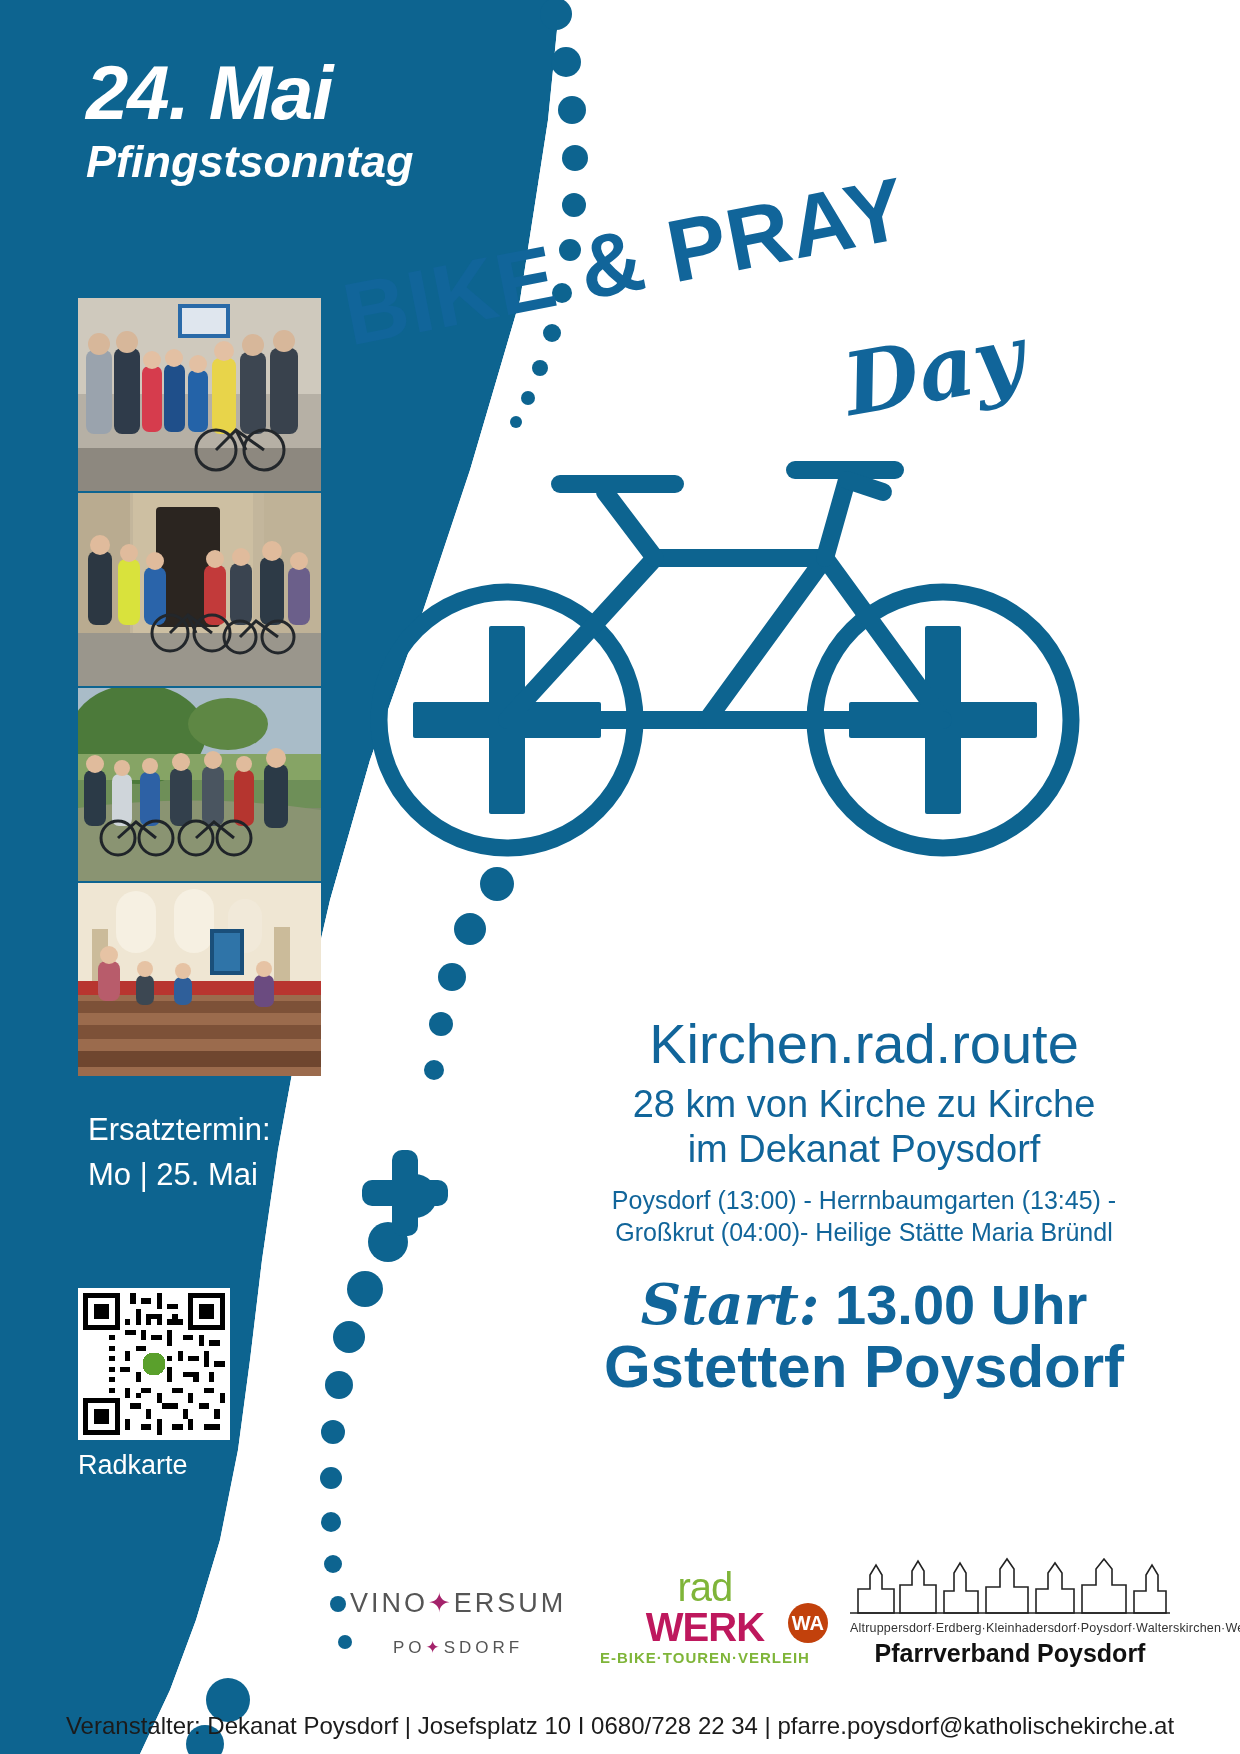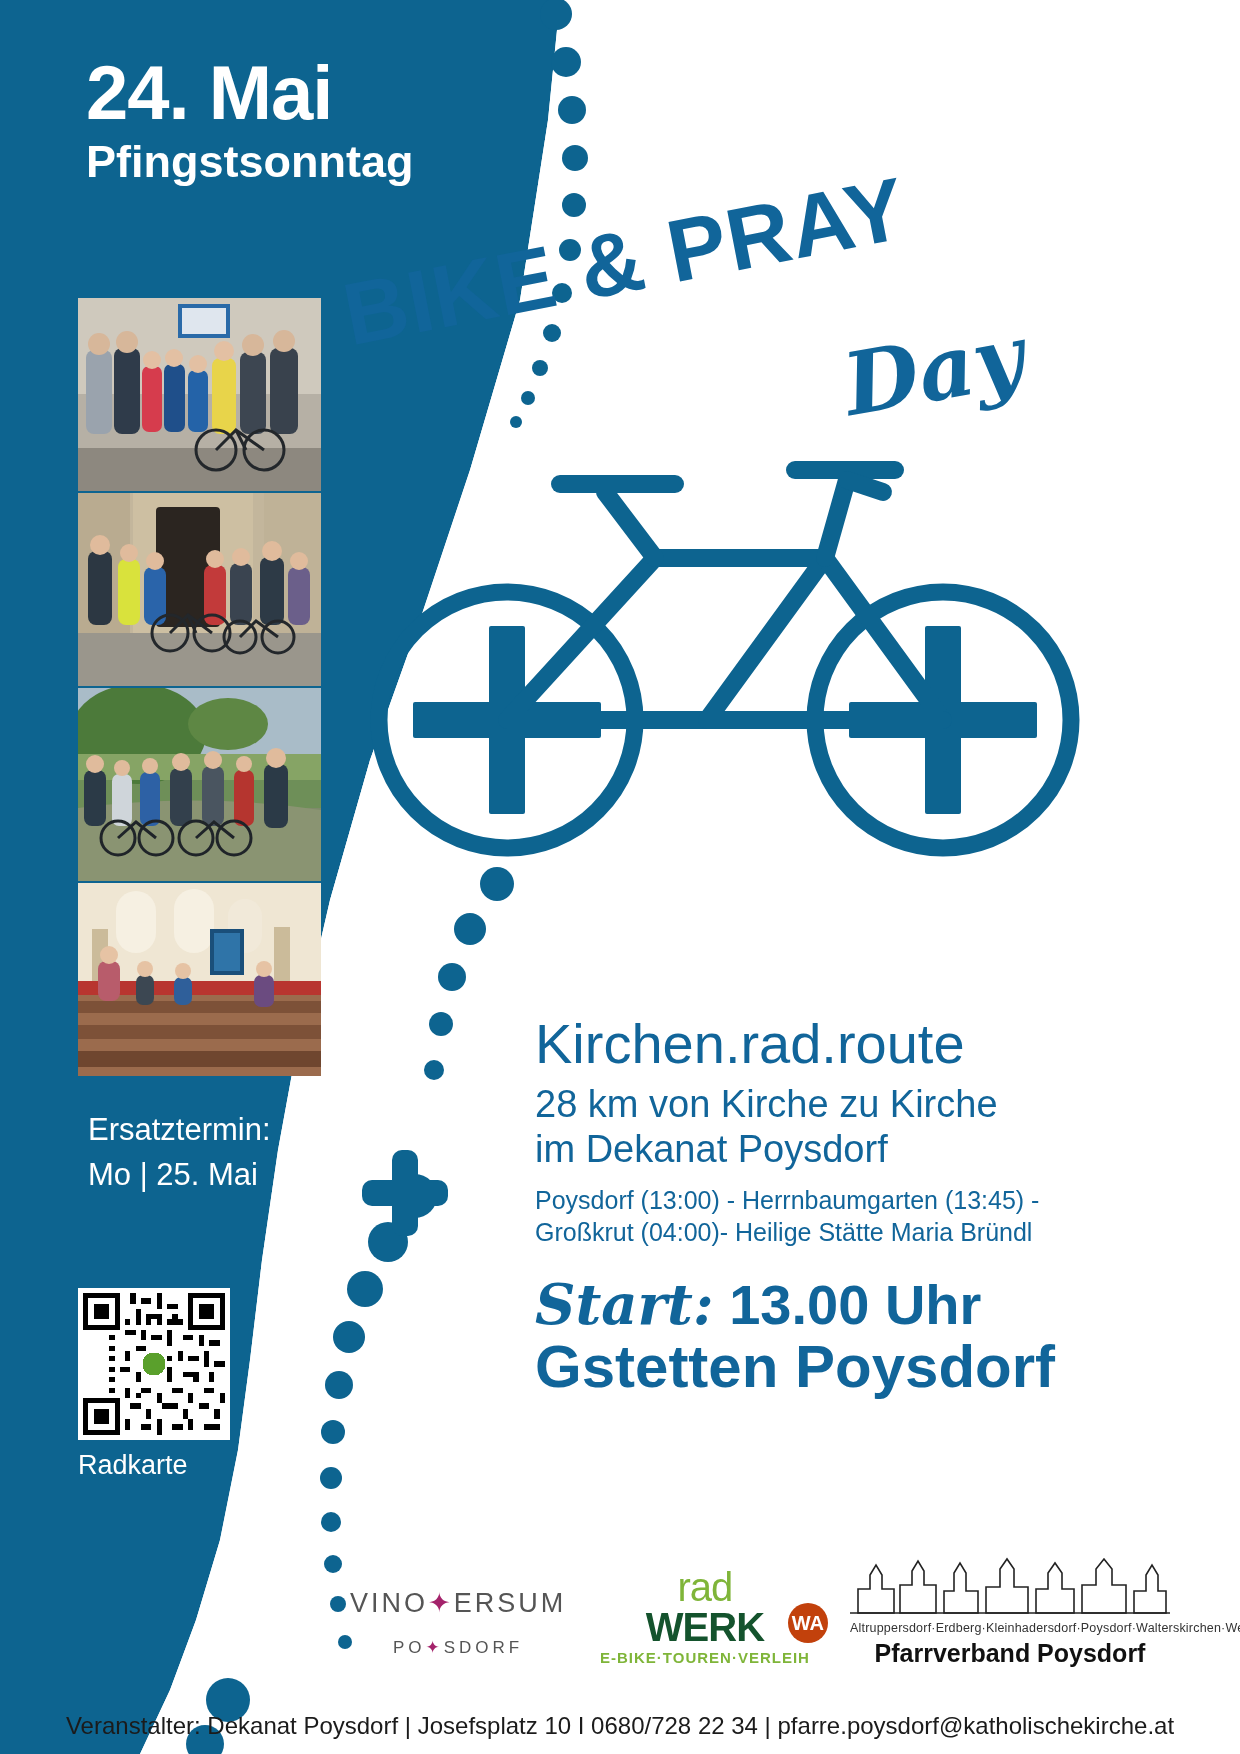--- a/index.html
+++ b/index.html
@@ -50,20 +50,21 @@
     width: 1240px; height: 1754px;
     pointer-events: none;
   }
 
   
   .date-block {
     position: absolute;
     left: 86px;
     top: 55px;
     color: #ffffff;
+    font-style: italic;
   }
   .date-main {
     font-size: 76px;
     font-weight: bold;
     line-height: 1.0;
     letter-spacing: -1px;
   }
   .date-sub {
     font-size: 45px;
     font-weight: bold;
@@ -167,24 +168,24 @@
     position: absolute;
     left: 355px;
     top: 440px;
     width: 740px;
     height: 420px;
   }
 
   
   .route-block {
     position: absolute;
-    right: 65px;
+    right: 56px;
     top: 1015px;
     width: 640px;
-    text-align: left;
+    text-align: center;
     color: #11659a;
   }
   .route-title {
     font-size: 56px;
     line-height: 1.05;
     color: #11659a;
   }
   .route-sub {
     font-size: 38px;
     line-height: 1.18;
@@ -252,21 +253,21 @@
   .rw-rad {
     font-size: 40px;
     font-weight: normal;
     color: #7fb539;
     line-height: 1;
     letter-spacing: -1px;
   }
   .rw-werk {
     font-size: 40px;
     font-weight: bold;
-    color: #14532d;
+    color: #be185d;
     line-height: 1;
     letter-spacing: -1px;
   }
   .rw-sub {
     font-size: 15px;
     font-weight: bold;
     color: #7fb539;
     letter-spacing: 1px;
     margin-top: 2px;
   }

